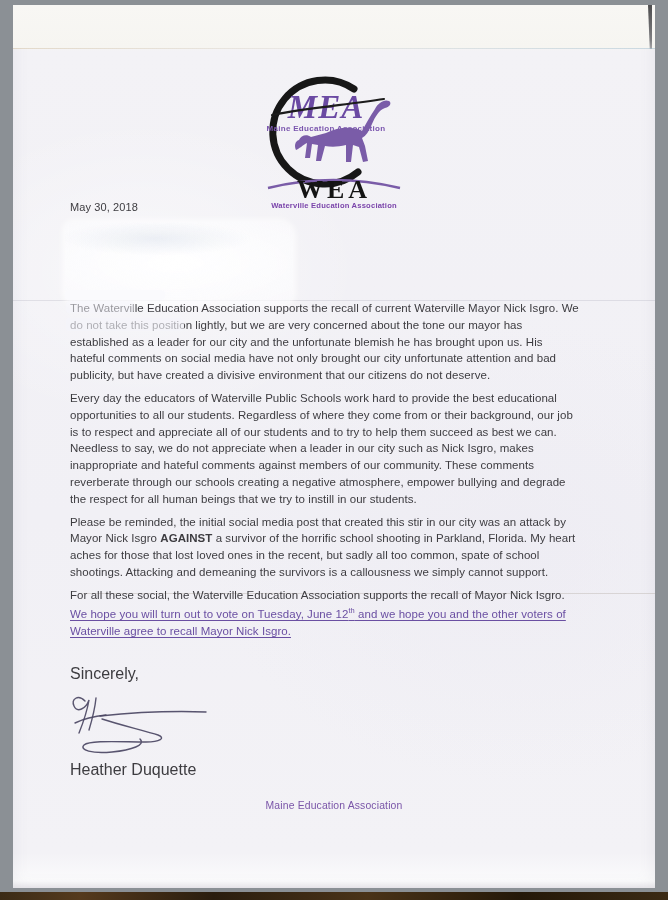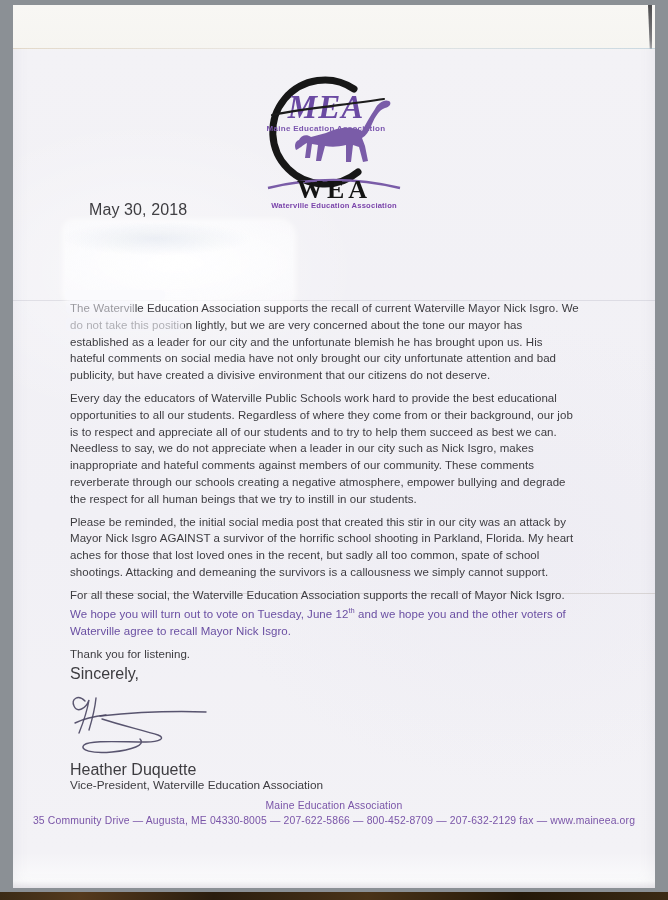--- a/index.html
+++ b/index.html
@@ -56,38 +56,38 @@
     font-family:"Liberation Serif", serif; font-weight:bold; font-size:26px;
     letter-spacing:4px; text-anchor:middle; fill:#141414;
   }
   .logo .wea-full {
     font-family:"Liberation Sans", sans-serif; font-size:7.6px; font-weight:bold;
     letter-spacing:0.2px; text-anchor:middle;
   }
 
   .date {
     position:absolute; left:57px; top:196px;
-    font-size:16px; color:#3d3c40; letter-spacing:0.1px;margin-left:19px;
+    font-size:11px; color:#3d3c40; letter-spacing:0.1px;
   }
   .whiteout {
     position:absolute; left:52px; top:217px; width:228px; height:82px;
     background:
       radial-gradient(ellipse 60% 30% at 40% 20%, rgba(215,222,232,0.45), transparent 70%),
       radial-gradient(ellipse 90% 80% at 50% 50%, rgba(255,255,255,0.95), rgba(252,252,254,0.65) 80%, transparent 100%);
     border-radius:8px 14px 10px 12px;
     box-shadow:0 0 6px 2px rgba(255,255,255,0.8);
   }
 
   .letter-body {
     position:absolute; left:57px; top:295px; width:514px;
     font-size:11.5px; line-height:16.8px; color:#3d3c40; letter-spacing:0.05px;
   }
   .letter-body p { margin:0 4px 6px 0; }
-  .letter-body b { font-weight:normal; }
-  .u-purple { color:#6a4fa2; text-decoration-thickness:1px; text-underline-offset:2px; }
+  .letter-body b { font-weight:bold; }
+  .u-purple { color:#6a4fa2; text-decoration:underline; text-decoration-thickness:1px; text-underline-offset:2px; }
   .u-purple sup { font-size:7.5px; }
 
   .smudge { position:absolute; pointer-events:none; }
   .smudge-0 { left:52px; top:285px; width:100px; height:10px; background:rgba(250,250,253,0.9); border-radius:4px; }
   .smudge-1 { left:53px; top:296px; width:68px; height:12px; background:rgba(246,246,251,0.5); border-radius:3px; }
   .smudge-2 { left:53px; top:313px; width:118px; height:13px; background:rgba(244,244,250,0.62); border-radius:3px; }
 
   .sincerely { position:absolute; left:57px; top:660px; font-size:16px; color:#3d3c40; }
   .signature { position:absolute; left:45px; top:682px; }
   .signature path { fill:none; stroke:#4b4663; stroke-width:1.4; stroke-linecap:round; opacity:0.92; }
@@ -144,40 +144,37 @@
 
     <div class="date">May 30, 2018</div>
 
     <div class="whiteout"></div>
 
     <div class="letter-body">
       <p>The Waterville Education Association supports the recall of current Waterville Mayor Nick Isgro.  We do not take this position lightly, but we are very concerned about the tone our mayor has established as a leader for our city and the unfortunate blemish he has brought upon us. His hateful comments on social media have not only brought our city unfortunate attention and bad publicity, but have created a divisive environment that our citizens do not deserve.</p>
       <p>Every day the educators of Waterville Public Schools work hard to provide the best educational opportunities to all our students.  Regardless of where they come from or their background, our job is to respect and appreciate all of our students and to try to help them succeed as best we can.  Needless to say, we do not appreciate when a leader in our city such as Nick Isgro, makes inappropriate and hateful comments against members of our community. These comments reverberate through our schools creating a negative atmosphere, empower bullying and degrade the respect for all human beings that we try to instill in our students.</p>
       <p><span>Please be reminded, the initial social media post that created this stir in our city was an attack by Mayor Nick Isgro </span><b>AGAINST</b><span> a survivor of the horrific school shooting in Parkland, Florida.  My heart aches for those that lost loved ones in the recent, but sadly all too common, spate of school shootings.  Attacking and demeaning the survivors is a callousness we simply cannot support.</span></p>
       <p><span>For all these social, the Waterville Education Association supports the recall of Mayor Nick Isgro.  </span><span class="u-purple"><span>We hope you will turn out to vote on Tuesday, June 12</span><sup>th</sup><span> and we hope you and the other voters of Waterville agree to recall Mayor Nick Isgro.</span></span></p>
-      <p>Thank you for listening.</p>
     </div>
 
     <div class="smudge smudge-0"></div>
     <div class="smudge smudge-1"></div>
     <div class="smudge smudge-2"></div>
 
     <div class="sincerely">Sincerely,</div>
 
     <svg class="signature" viewBox="0 0 185 72" width="185" height="72">
       <path d="M 27,14 C 20,7 13,12 16,19 C 19,26 28,22 31,13 C 29,25 25,36 21,46"></path>
       <path d="M 38,11 C 37,21 34,33 31,43"></path>
       <path d="M 17,36 C 27,31 38,29 48,28"></path>
       <path d="M 42,29 C 80,25 120,24 148,25"></path>
       <path d="M 44,32 C 62,38 88,44 100,48 C 108,51 102,55 88,55 C 62,55 32,53 26,58 C 21,63 34,67 54,65 C 74,63 88,58 82,52"></path>
     </svg>
 
     <div class="signer-name">Heather Duquette</div>
-    <div class="signer-title">Vice-President, Waterville Education Association</div>
 
     <div class="footer-org">Maine Education Association</div>
-    <div class="footer-address">35 Community Drive  —  Augusta, ME 04330-8005  —  207-622-5866  —  800-452-8709  —  207-632-2129 fax  —  www.maineea.org</div>
 
   </div>
 
   <div class="bottom-band"></div>
 
 </div>
 
 </body></html>

